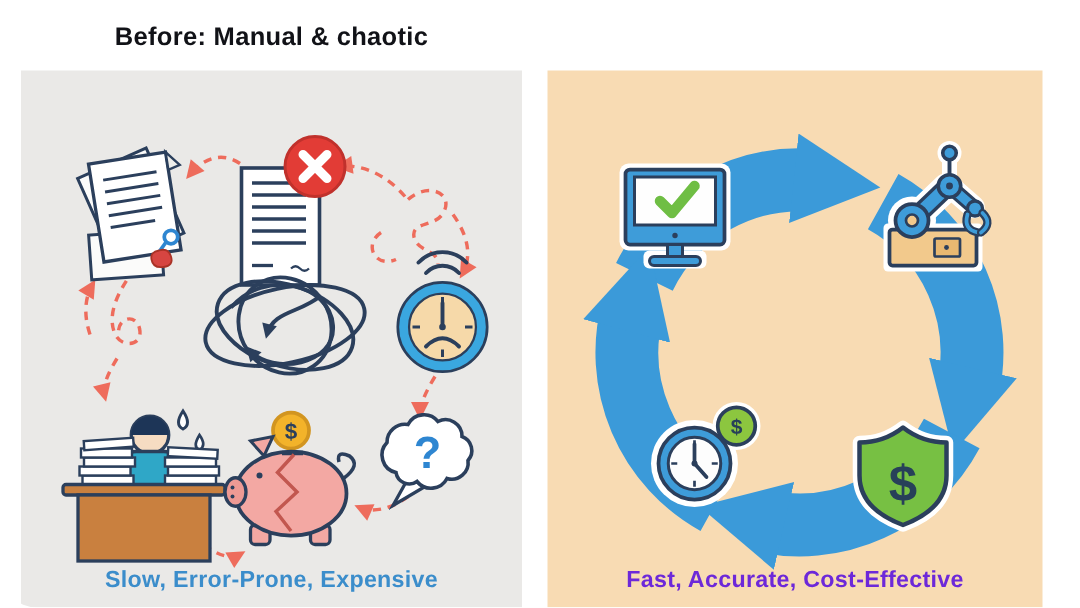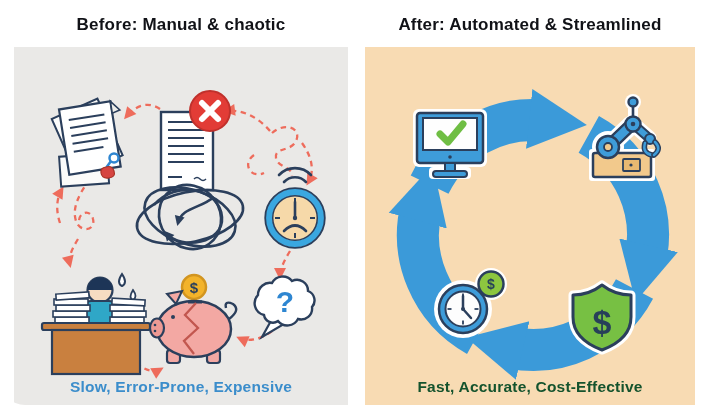--- a/index.html
+++ b/index.html
@@ -9,29 +9,28 @@
              font-weight:bold;font-size:17px;color:#111217;letter-spacing:.2px;}
   .title-before{left:14px;width:334px;}
   .title-after{left:365px;width:330px;}
   .panel{position:absolute;top:47px;height:358px;}
   .panel-before{left:14px;width:334px;background:#EAE9E7;}
   .panel-after{left:365px;width:330px;background:#F8DBB3;}
   .panel svg{position:absolute;left:0;top:0;}
   .caption{position:absolute;left:0;right:0;bottom:9px;text-align:center;
            font-weight:bold;font-size:15.5px;letter-spacing:.2px;}
   .caption-before{color:#3B8DCB;}
-  .caption-after{color:#14532d;}
+  .caption-after{color:#6d28d9;}
 </style>
 </head>
 <body>
 
 <div class="stage">
 
   <div class="col-title title-before">Before: Manual &amp; chaotic</div>
-  <div class="col-title title-after">After: Automated &amp; Streamlined</div>
 
   <div class="panel panel-before">
     <svg width="334" height="358" viewBox="0 0 334 358">
       <defs>
         <marker id="rh" markerUnits="userSpaceOnUse" markerWidth="14" markerHeight="14" refX="10" refY="7" orient="auto">
           <path d="M1,1 L13,7 L1,13 Z" fill="#EE6C5C"></path>
         </marker>
         <marker id="nh" markerUnits="userSpaceOnUse" markerWidth="12" markerHeight="12" refX="8" refY="6" orient="auto">
           <path d="M1,1 L11,6 L1,11 Z" fill="#2B3F5C"></path>
         </marker>

